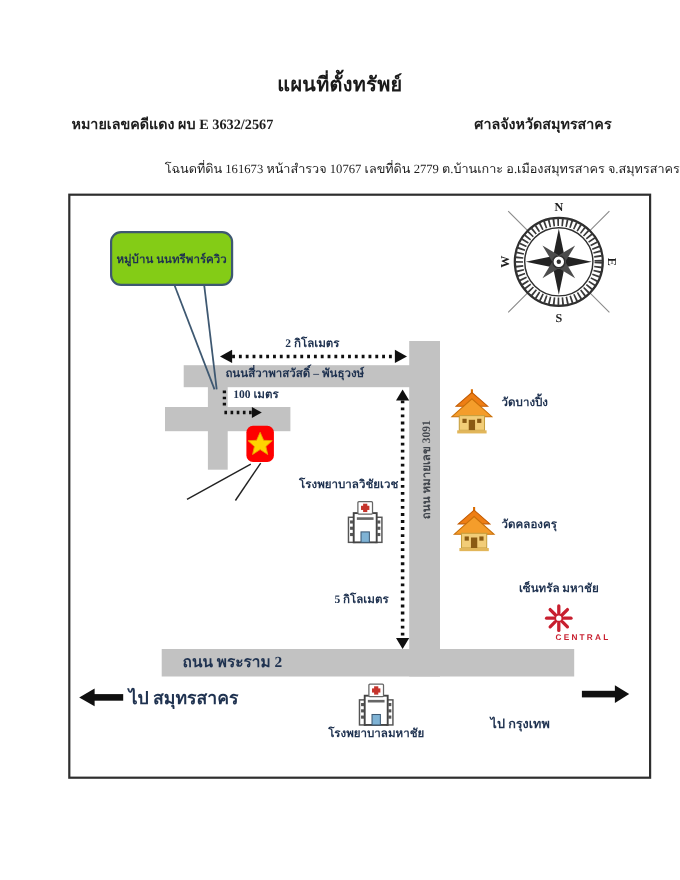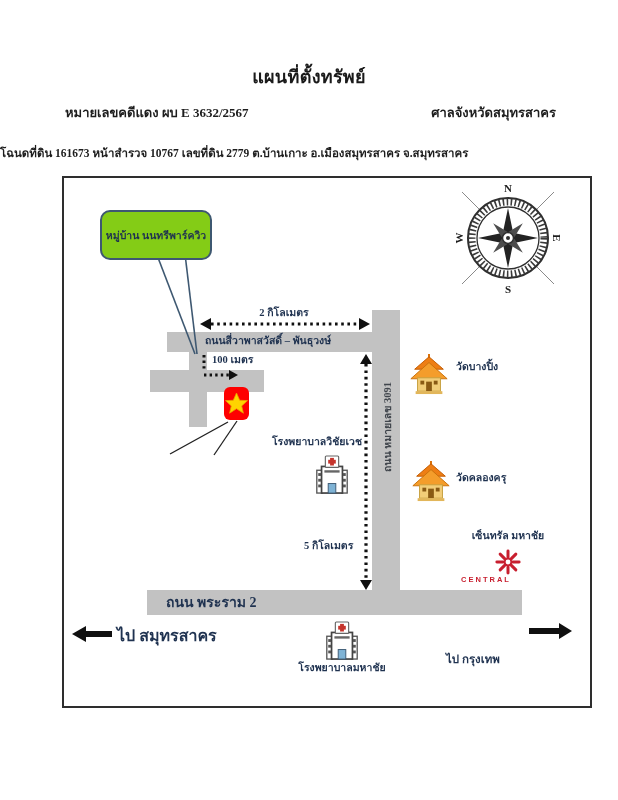--- a/index.html
+++ b/index.html
@@ -6,21 +6,21 @@
   .page{
     position:relative;width:618px;height:800px;background:#ffffff;
     font-family:"Liberation Serif", serif;color:#1d1d1d;overflow:hidden;
   }
   .hdr-title{
     position:absolute;top:62px;left:0;width:618px;text-align:center;
     font-size:18px;font-weight:bold;color:#1a1a1a;letter-spacing:.3px;
   }
   .hdr-case{position:absolute;top:102px;left:65px;font-size:13px;font-weight:bold;white-space:nowrap;}
   .hdr-court{position:absolute;top:102px;right:62px;font-size:13px;font-weight:bold;white-space:nowrap;}
-  .hdr-deed{position:absolute;top:144px;left:0;width:618px;text-align:left;font-size:11.5px;font-weight:bold;white-space:nowrap;}
+  .hdr-deed{position:absolute;top:144px;left:0;width:618px;text-align:right;font-size:11.5px;font-weight:normal;white-space:nowrap;}
   .map-box{
     position:absolute;left:62px;top:176px;width:526px;height:528px;
     border:2px solid #2e2e2e;background:#fff;
   }
   .lbl{position:absolute;font-size:10.5px;font-weight:bold;color:#1f3250;white-space:nowrap;line-height:1.2;}
   .lbl-center{text-align:center;}
   .callout{
     position:absolute;border-radius:10px;background:#84cc16;
     display:flex;flex-direction:column;justify-content:center;
     font-weight:bold;color:#1f3250;
@@ -29,21 +29,21 @@
     left:36px;top:32px;width:108px;height:46px;border:2px solid #3e5871;
     font-size:10.5px;align-items:center;text-align:center;z-index:5;
   }
   .callout-parcel{
     left:55px;top:276px;width:108px;height:58px;border:2px solid #222;
     font-size:11.5px;padding-left:10px;gap:7px;z-index:5;
   }
   .gfx{position:absolute;left:0;top:0;width:526px;height:528px;}
   .icon-wrap{position:absolute;}
   .central-word{
-    position:absolute;left:380px;top:397px;width:84px;text-align:center;
+    position:absolute;left:424px;top:397px;width:84px;text-align:center;
     font-family:"Liberation Sans", sans-serif;font-size:7.5px;font-weight:bold;
     color:#c81f2f;letter-spacing:2px;
   }
   .route3091{
     position:absolute;left:267px;top:242px;width:110px;height:14px;text-align:center;
     transform:rotate(-90deg);font-size:10.5px;font-weight:bold;color:#41464d;white-space:nowrap;
   }
 </style>
 </head>
 <body>

